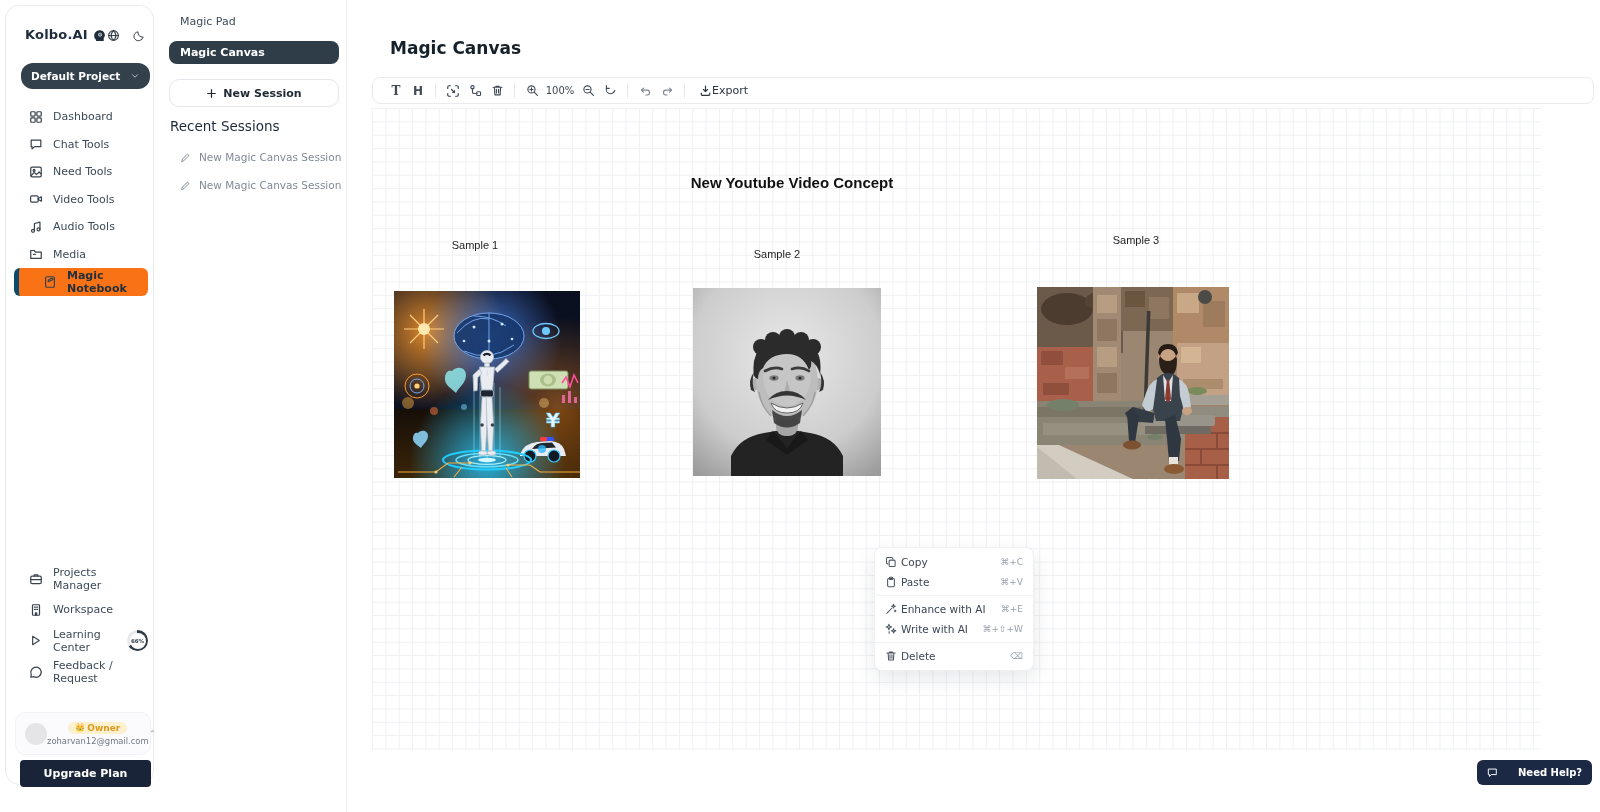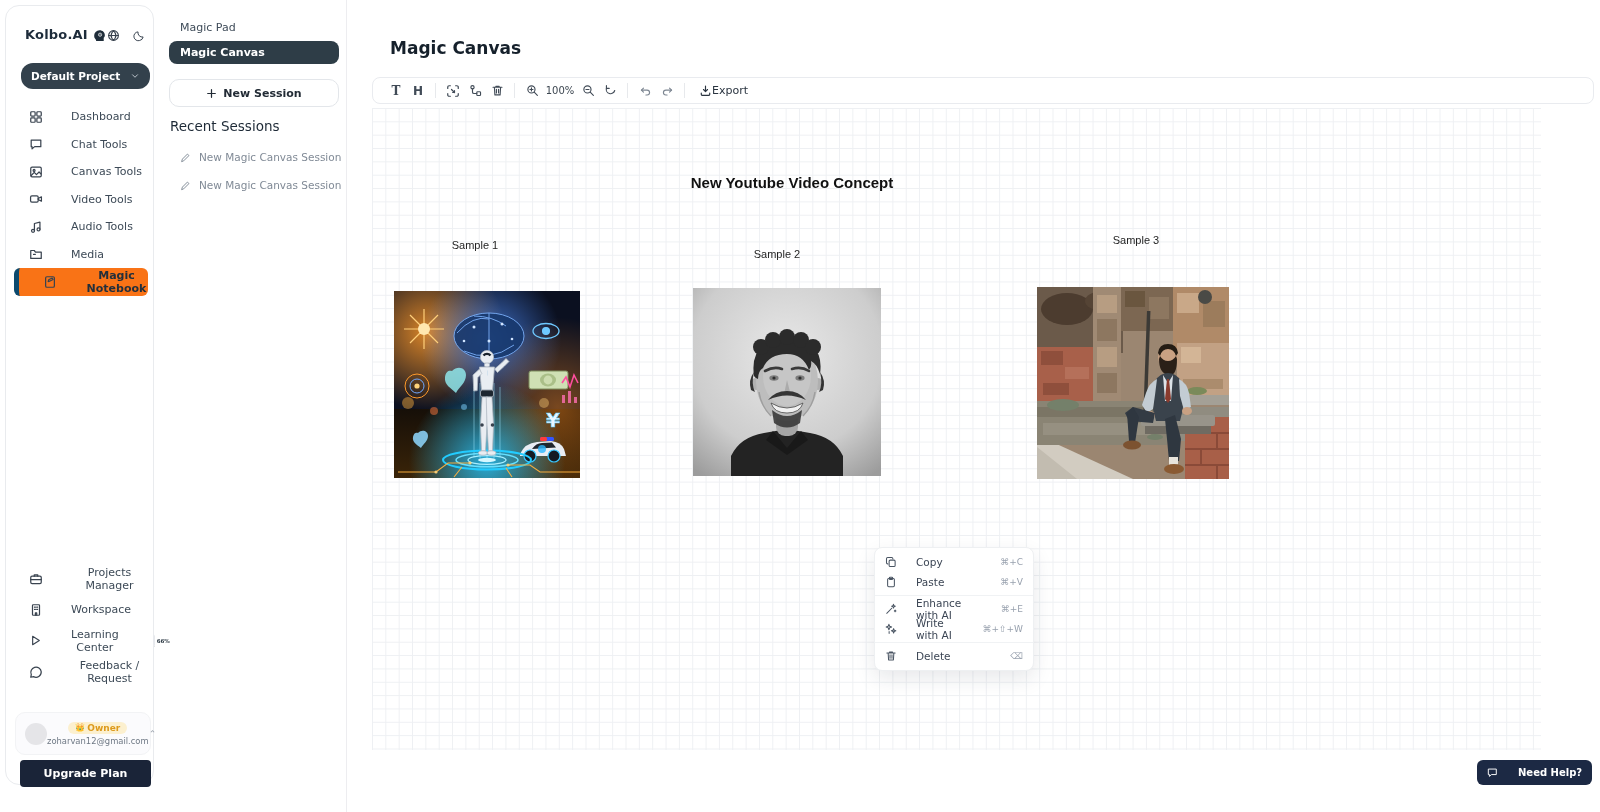--- a/index.html
+++ b/index.html
@@ -13,22 +13,22 @@
              border:1px solid #e9ebee; border-radius:14px; }
   .brand-row { position:absolute; top:21px; left:19px; right:13px; display:flex; align-items:flex-end; }
   .brand { font-size:13px; font-weight:800; color:#1d2b3a; letter-spacing:.2px; }
   .brand-icon { margin-left:4px; color:#1d2b3a; }
   .top-icons { margin-left:auto; display:flex; align-items:center; gap:13px; color:#39434f; }
   .proj-btn { position:absolute; top:57px; left:15px; width:129px; height:26px; background:#33414c; color:#fff;
               border:none; border-radius:12px; font-size:10.5px; font-weight:600; display:flex; align-items:center;
               padding:0 10px; cursor:pointer; font-family:inherit; }
   .proj-btn .chev { margin-left:auto; color:#cdd4da; }
   .nav { position:absolute; top:97px; left:8px; width:134px; }
-  .nav-item { height:27.5px; display:flex; align-items:center; gap:28px; padding-left:15px; font-size:11px;
-              color:#3d4a57; border-radius:6px; cursor:pointer;text-align:center; }
+  .nav-item { height:27.5px; display:flex; align-items:center; gap:10px; padding-left:15px; font-size:11px;
+              color:#3d4a57; border-radius:6px; cursor:pointer; }
   .nav-item.active { background:#f97316; border-left:5px solid #0c4a6e; padding-left:24px; color:#232f3b; font-weight:600; }
   .nav-item .icw { width:14px; height:14px; color:#39434f; flex:0 0 14px; }
   .nav.foot { top:557px; }
   .nav.foot .nav-item { height:31px; }
   .ring { width:21px; height:21px; border-radius:50%; margin-left:6px;
           background:conic-gradient(#2e3b46 0 66%, #e7e9ed 66% 100%); position:relative; flex:0 0 21px; }
   .ring::after { content:""; position:absolute; inset:2.5px; background:#fff; border-radius:50%; }
   .ring span { position:absolute; inset:0; display:flex; align-items:center; justify-content:center;
                font-size:5.5px; font-weight:700; color:#2e3b46; z-index:1; }
   .user-chip { position:absolute; top:706px; left:9px; width:136px; height:43px; background:#fbfbfd;
@@ -38,21 +38,21 @@
   .owner-badge { display:inline-flex; align-items:center; gap:2px; background:#fcf0cf; color:#dd9a1c;
                  font-size:9px; font-weight:800; border-radius:8px; padding:1px 7px; }
   .owner-badge .crown { font-size:8px; }
   .email { font-size:8.4px; color:#6e7884; }
   .user-caret { color:#9aa2ac; font-size:9px; }
   .upgrade-btn { position:absolute; top:754px; left:14px; width:131px; height:27px; background:#1a2438; color:#fff;
                  border:none; border-radius:4px; font-size:11px; font-weight:700; cursor:pointer; font-family:inherit; }
 
   
   .panel { position:absolute; left:155px; top:0; width:192px; height:812px; background:#fff; border-right:1px solid #ededf0; }
-  .panel-pad { position:absolute; top:21px; left:25px; font-size:11px; color:#3f4c59; cursor:pointer; }
+  .panel-pad { position:absolute; top:15px; left:25px; font-size:11px; color:#3f4c59; cursor:pointer; }
   .panel-canvas { position:absolute; top:41px; left:14px; width:170px; height:23px; background:#2e3d47; border-radius:8px;
                   color:#fff; font-size:11px; font-weight:600; display:flex; align-items:center; padding-left:11px; cursor:pointer; }
   .new-session { position:absolute; top:79px; left:14px; width:170px; height:28px; background:#fff; border:1px solid #e3e6ea;
                  border-radius:10px; display:flex; align-items:center; justify-content:center; gap:6px; font-size:11px;
                  font-weight:600; color:#222b35; cursor:pointer; font-family:inherit; }
   .recent-h { position:absolute; top:118px; left:15px; font-size:13.5px; font-weight:400; color:#1d2936; }
   .session { position:absolute; left:25px; display:flex; align-items:center; gap:8px; color:#808a96; font-size:10.5px; cursor:pointer; }
 
   
   .page-title { position:absolute; left:390px; top:38px; font-size:17px; font-weight:800; color:#15202b; }
@@ -69,21 +69,21 @@
     background-image:linear-gradient(to right,#eef0f3 1px,transparent 1px),linear-gradient(to bottom,#eef0f3 1px,transparent 1px);
     background-size:13.35px 13.35px; }
   .cv-text { font-family:"Liberation Sans",sans-serif; color:#111; position:absolute; text-align:center; }
   .cv-heading { left:640px; top:174px; width:304px; font-size:15px; font-weight:700; }
   .cv-sample { width:100px; font-size:11px; color:#1f1f1f; }
   .cv-img { position:absolute; cursor:pointer; }
 
   
   .ctx { position:absolute; left:874px; top:547px; width:160px; background:#fff; border:1px solid #eef0f2; border-radius:8px;
          box-shadow:0 8px 20px rgba(25,35,55,.10); padding:4px 0; }
-  .ctx-row { height:20px; display:flex; align-items:center; gap:19px; padding:0 10px; cursor:pointer; }
+  .ctx-row { height:20px; display:flex; align-items:center; gap:4px; padding:0 10px; cursor:pointer; }
   .ctx-row .icw { width:12px; height:12px; color:#4a5563; flex:0 0 12px; }
   .ctx-label { font-size:10.5px; color:#3b4554; }
   .ctx-short { margin-left:auto; font-size:9px; color:#98a1ae; }
   .ctx-div { border-top:1px solid #f0f2f4; margin:3px 0; }
 
   .help-btn { position:absolute; left:1477px; top:760px; height:25px; display:flex; align-items:center; gap:20px; padding:0 10px;
               background:#1c2944; color:#fff; border:none; border-radius:6px; font-size:10px; font-weight:700; cursor:pointer; font-family:inherit; }
 </style>
 </head>
 <body>
@@ -145,21 +145,21 @@
         <span>Chat Tools</span>
       </div>
       <div class="nav-item">
         <span class="icw">
             <svg class="ic" width="14" height="14" viewBox="0 0 16 16">
               <rect x="2" y="2.5" width="12" height="11" rx="1.5"></rect>
               <circle cx="5.8" cy="6.2" r="1.1"></circle>
               <path d="M2.5 12l3.5-3.5 2.5 2.5 3-3 2 2"></path>
             </svg>
           </span>
-        <span>Canvas Tools</span>
+        <span>Need Tools</span>
       </div>
       <div class="nav-item">
         <span class="icw">
             <svg class="ic" width="14" height="14" viewBox="0 0 16 16">
               <rect x="1.8" y="4.5" width="8.7" height="7" rx="1.5"></rect>
               <path d="M10.5 8.5l3.7 2v-5l-3.7 2z"></path>
             </svg>
           </span>
         <span>Video Tools</span>
       </div>

